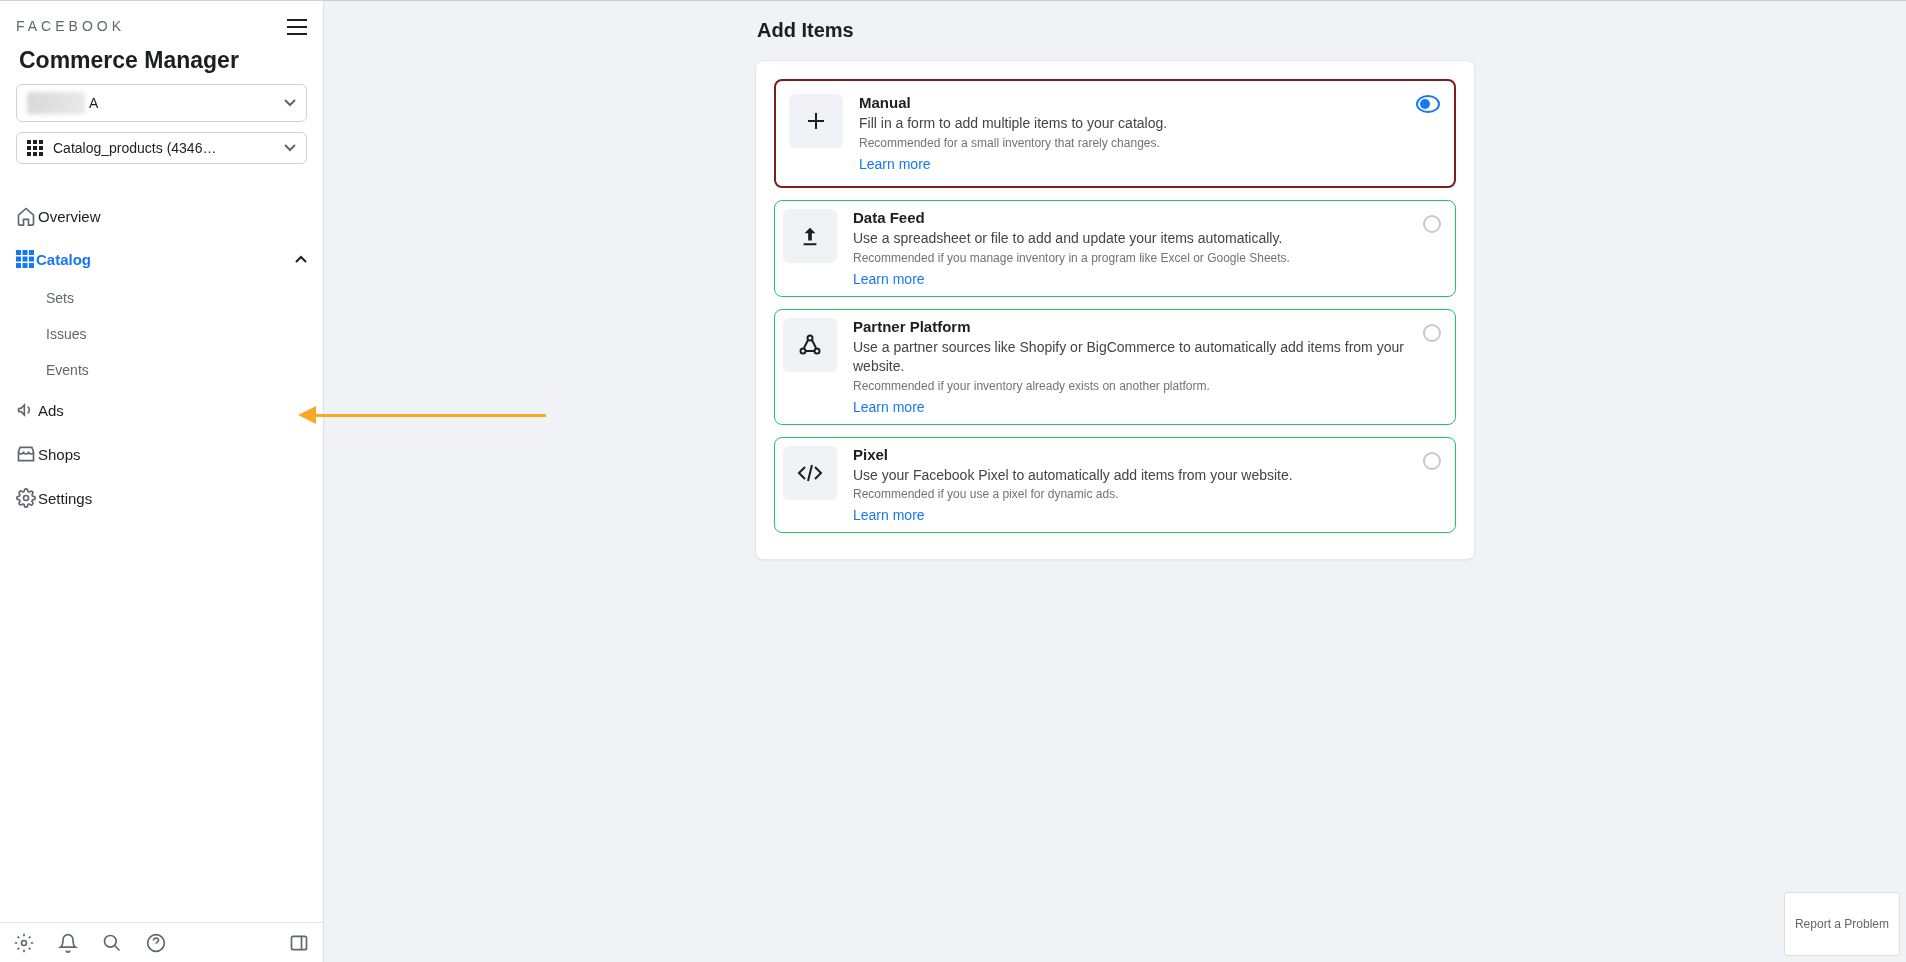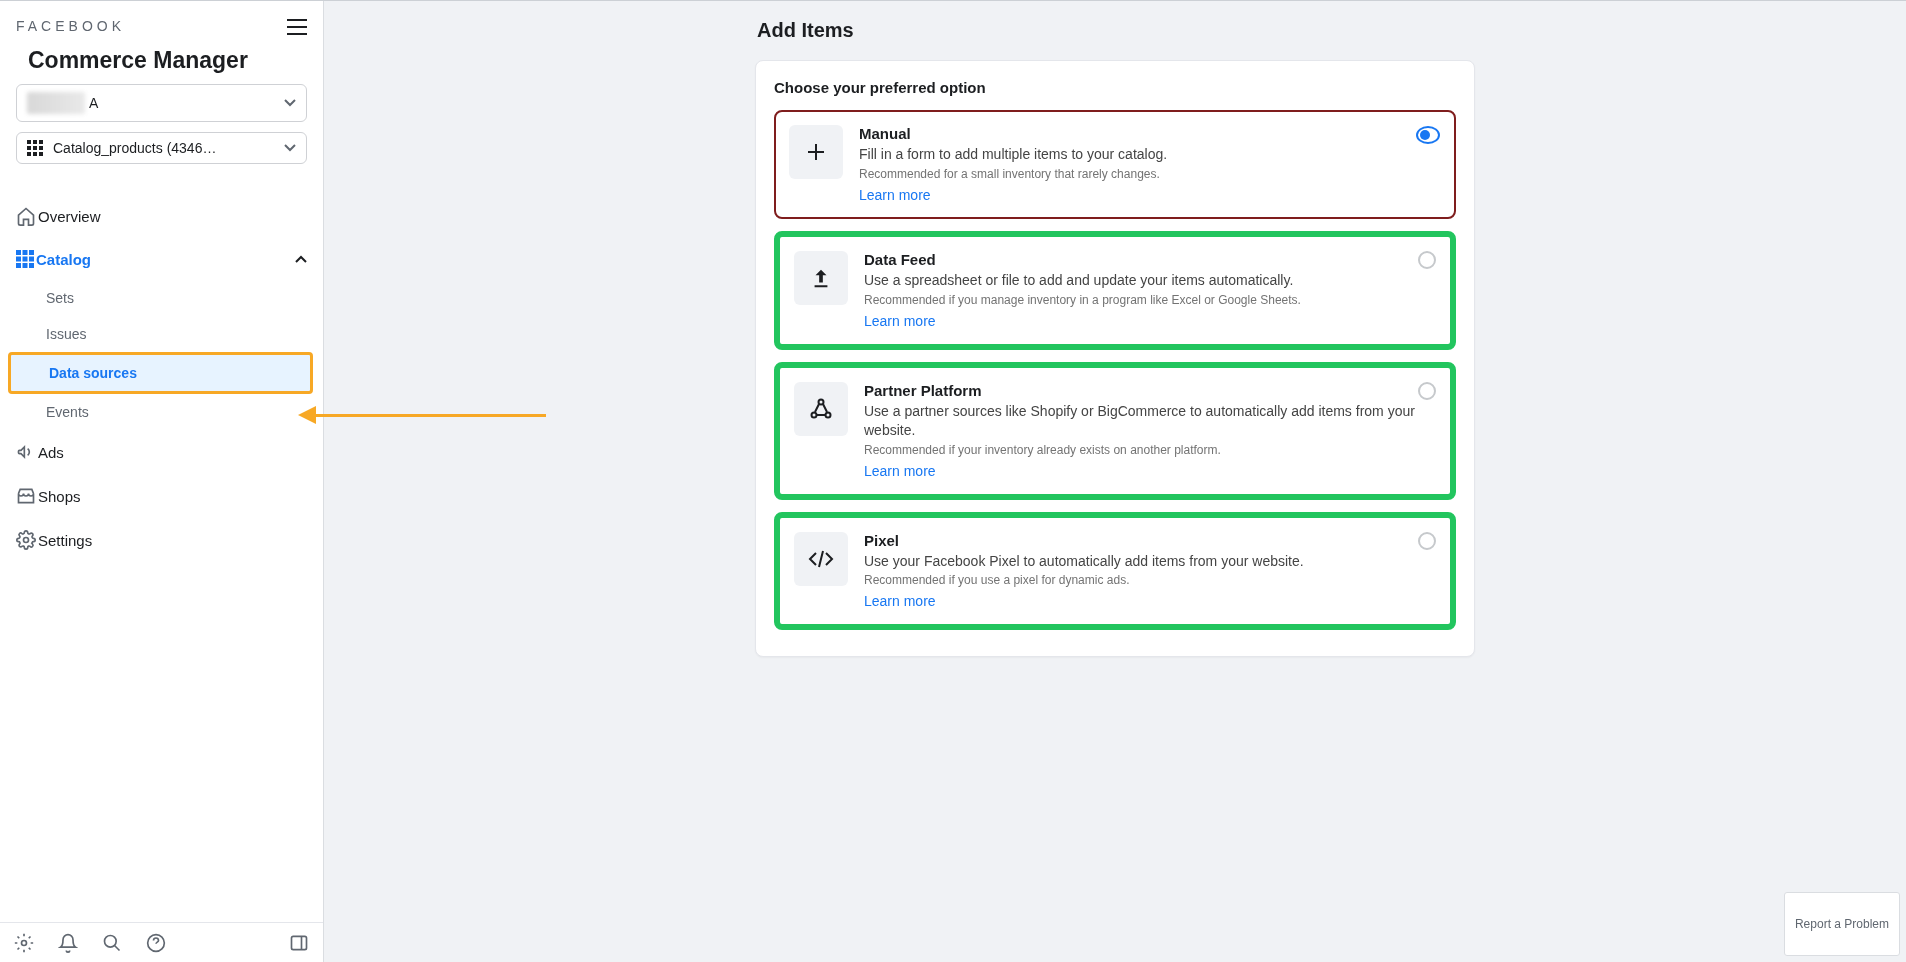--- a/index.html
+++ b/index.html
@@ -34,21 +34,21 @@
   .hamburger {
     position: absolute;
     right: 16px;
     top: 18px;
     cursor: pointer;
   }
   .commerce-title {
     font-size: 23px;
     font-weight: 700;
     margin-top: 12px;
-    padding: 0 28px;
+    padding: 0 19px;
   }
   .selectors { padding: 10px 16px 8px 16px; }
   .sel {
     border: 1px solid #cfd1d5;
     border-radius: 6px;
     display: flex;
     align-items: center;
     padding: 7px 10px;
     font-size: 14px;
     color: #1c1e21;
@@ -127,23 +127,23 @@
   .page-title { font-size:20px; font-weight:700; margin-bottom:18px; padding-left:2px;}
   .card {
     background:#fff;
     border:1px solid #e4e6eb;
     border-radius:8px;
     padding:18px 18px 14px 18px;
     box-shadow:0 1px 2px rgba(0,0,0,.04);
   }
   .card-sub { font-size:15px; font-weight:700; margin-bottom:14px; }
   .option {
-    border:6px solid #22c55e;
+    border:1px solid #22c55e;
     border-radius:8px;
-    padding:14px;
+    padding:8px;
     display:flex;
     gap:16px;
     margin-bottom:12px;
     cursor:pointer;
     position:relative;
     background:#fff;
   }
   .option.selected { border:2px solid #7f1d1d; padding:13px; }
   .opt-icon {
     width:54px; height:54px;
@@ -274,21 +274,20 @@
         <span>Catalog</span>
         <span class="chev">
           <svg width="12" height="8">
               <path d="M1 7l5-5 5 5" stroke="#1c1e21" stroke-width="2" fill="none"></path>
             </svg>
         </span>
       </div>
       <div class="subnav">
         <div class="sub-item">Sets</div>
         <div class="sub-item">Issues</div>
-        <div class="sub-item highlight">Data sources</div>
         <div class="sub-item">Events</div>
       </div>
 
       <div class="nav-item">
         <span>
           <svg width="20" height="20" viewBox="0 0 24 24" fill="none" stroke="#606770" stroke-width="2">
               <path d="M3 11v2a1 1 0 001 1h2l4 4V6l-4 4H4a1 1 0 00-1 1zM14 8a5 5 0 010 8"></path>
             </svg>
         </span>
         <span>Ads</span>
@@ -348,21 +347,20 @@
 
   <div class="arrow-ann">
     <div class="arrow-head"></div>
     <div class="arrow-line"></div>
   </div>
 
   <main class="main">
     <div class="card-wrap">
       <h1 class="page-title">Add Items</h1>
       <div class="card">
-        <div class="card-sub">Choose your preferred option</div>
 
         <div class="option selected">
           <div class="opt-icon">
             <svg width="24" height="24" viewBox="0 0 24 24" stroke="#1c1e21" stroke-width="2">
                 <path d="M12 4v16M4 12h16"></path>
               </svg>
           </div>
           <div class="opt-body">
             <div class="opt-title">Manual</div>
             <div class="opt-desc">Fill in a form to add multiple items to your catalog.</div>

